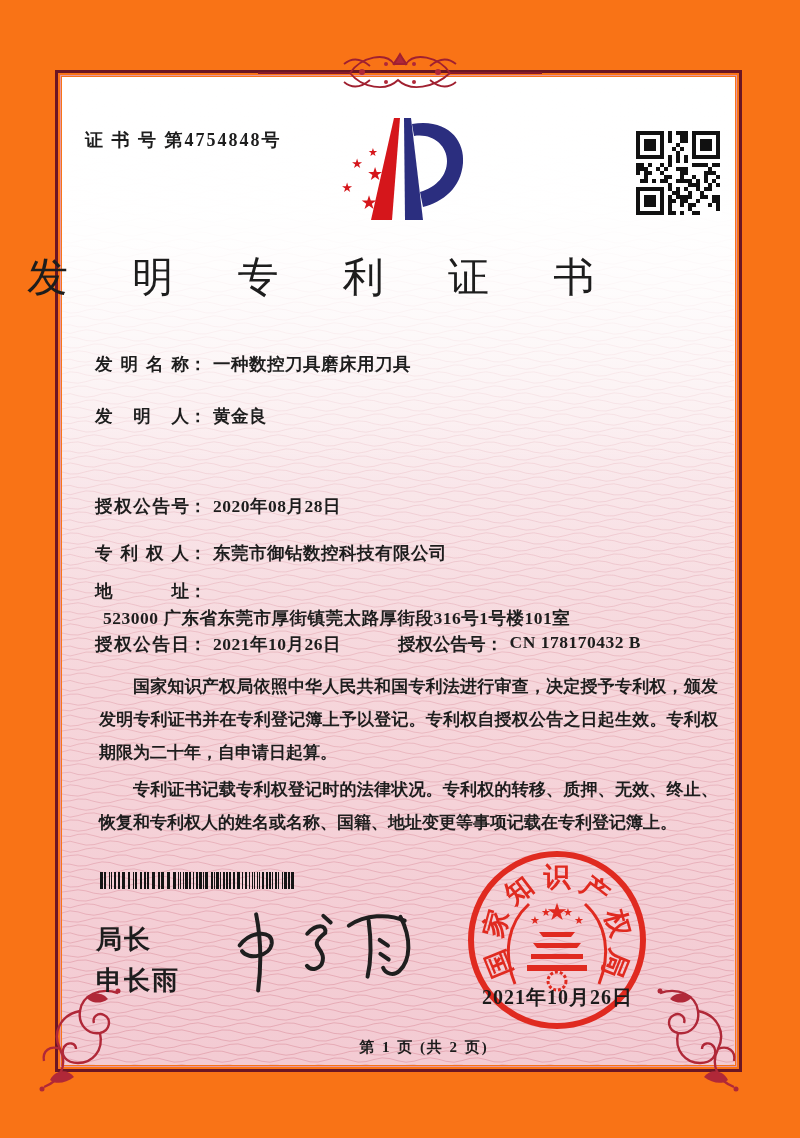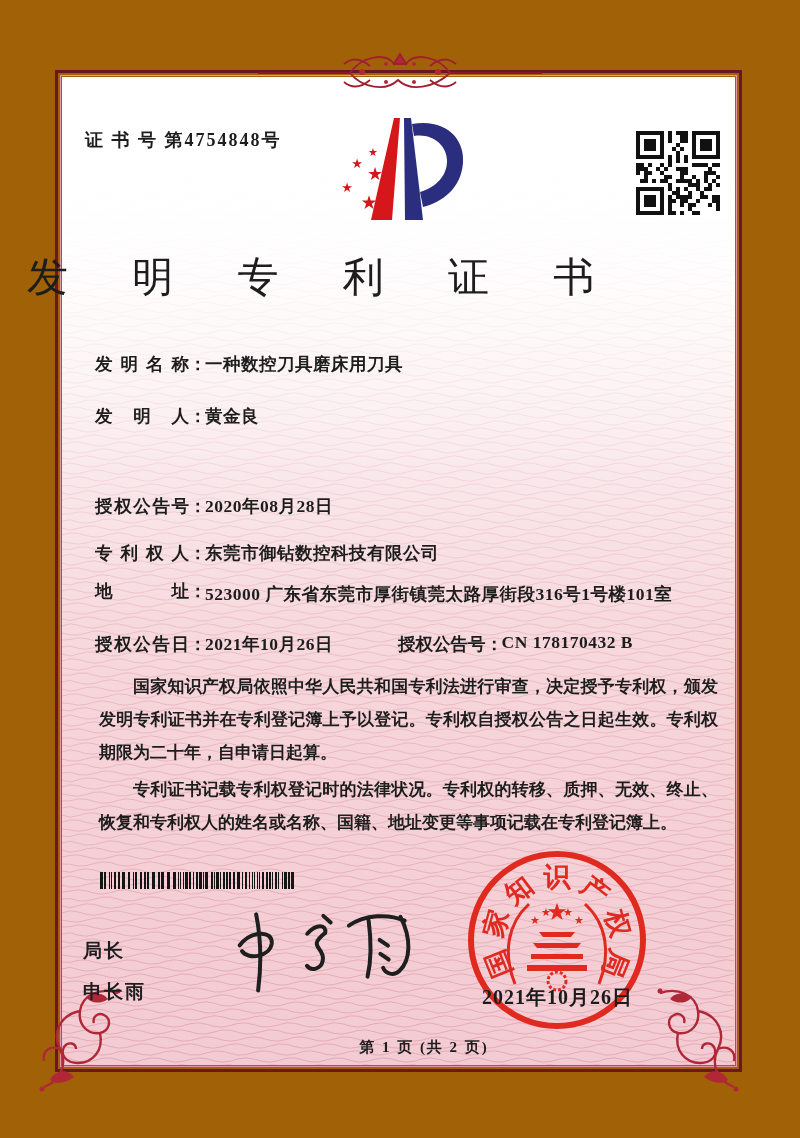--- a/index.html
+++ b/index.html
@@ -1,46 +1,46 @@
 <!DOCTYPE html>
 <html><head>
 <meta charset="utf-8">
 <style>
   html,body{margin:0;padding:0;background:#e8e8e8;}
-  .page{position:relative;width:800px;height:1138px;background:#a16207;overflow:hidden;
+  .page{position:relative;width:800px;height:1138px;background:#f97316;overflow:hidden;
         font-family:"Liberation Serif","DejaVu Serif",serif;color:#1d1d1d;}
   
   .frame{position:absolute;left:55px;top:70px;width:687px;height:1002px;
          border:3px solid #6b1624;box-sizing:border-box;}
   .frame-inner{position:absolute;inset:2px;border:1px solid #e49aa6;}
   .frame-bg{position:absolute;inset:4px;
      background:linear-gradient(180deg,#ffffff 0%,#fefcfc 12%,#fbf0f1 26%,#f8e1e5 42%,#f6d6db 62%,#f4ced5 85%,#f3cbd3 100%);}
   .waves{position:absolute;inset:4px;width:calc(100% - 8px);height:calc(100% - 8px);}
   .wash{position:absolute;inset:4px;
      background:linear-gradient(180deg,#ffffff 0%,rgba(255,255,255,.95) 13%,rgba(255,255,255,.6) 25%,rgba(255,255,255,.2) 40%,rgba(255,255,255,0) 55%);}
   .content{position:absolute;inset:0;z-index:5;}
 
   .cert-no{position:absolute;left:85px;top:128px;font-size:18px;font-weight:700;letter-spacing:2px;}
   .title{position:absolute;left:0;top:250px;width:100%;text-align:left;
          font-size:41px;font-weight:400;letter-spacing:27px;text-indent:27px;}
 
   .row{position:absolute;left:95px;font-size:17.5px;font-weight:700;white-space:nowrap;}
   .flabel{display:inline-block;width:94px;text-align:justify;text-align-last:justify;vertical-align:top;}
   .colon{display:inline-block;width:16px;vertical-align:top;}
-  .fvalue{display:inline-block;letter-spacing:.5px;vertical-align:top;}
+  .fvalue{display:inline-block;letter-spacing:.5px;vertical-align:top;margin-left:8px;}
   .row.wrap{white-space:normal;width:625px;}
   .row.wrap .fvalue{width:510px;line-height:30px;}
   .grant-right{position:absolute;left:303px;top:0;}
 
   .paras{position:absolute;left:95px;top:666px;width:627px;font-size:17px;font-weight:600;
          line-height:33px;text-align:justify;}
   .paras p{margin:4px;text-indent:2em;}
 
   .barcode{position:absolute;left:100px;top:872px;width:196px;height:17px;}
-  .signer{position:absolute;left:83px;font-size:19px;font-weight:700;letter-spacing:2px;margin-top:16px;}
+  .signer{position:absolute;left:96px;font-size:26px;font-weight:700;letter-spacing:2px;}
   .signature{position:absolute;left:222px;top:903px;transform:rotate(-3deg);}
 
   .seal{position:absolute;left:461px;top:844px;z-index:6;}
   .seal-date{position:absolute;left:482px;top:984px;z-index:7;font-size:20px;font-weight:600;
              letter-spacing:1px;color:#1b1b1b;}
 
   .page-info{position:absolute;left:0;top:1038px;width:100%;text-align:center;font-size:15px;font-weight:600;letter-spacing:2px;margin-left:24px;}
   .back-note{position:absolute;left:0;top:1154px;width:100%;text-align:center;font-size:16.5px;font-weight:600;letter-spacing:3px;}
 
   .logo{position:absolute;left:333px;top:116px;}

